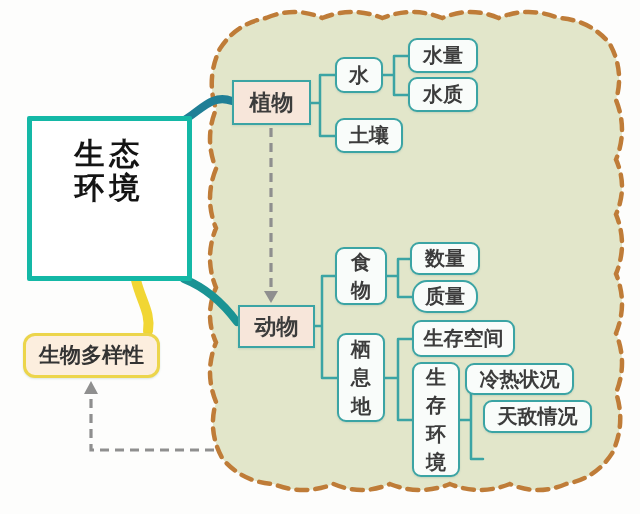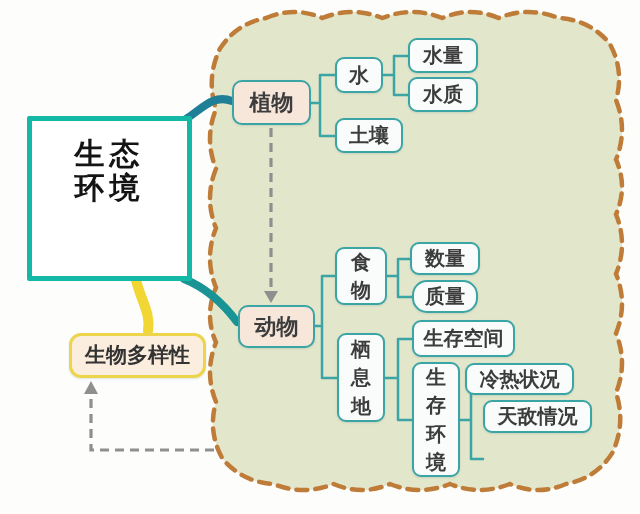--- a/index.html
+++ b/index.html
@@ -7,33 +7,33 @@
     position:relative;width:640px;height:514px;background:#fdfdfc;overflow:hidden;
     font-family:"DejaVu Sans","Liberation Sans",sans-serif;
   }
   #wires{position:absolute;left:0;top:0;width:640px;height:514px;}
   .node{
     position:absolute;box-sizing:border-box;display:flex;align-items:center;justify-content:center;
     border:2.5px solid #3ba4a4;border-radius:9px;background:#f9fcfa;color:#3c3c3c;
     font-size:20px;font-weight:600;text-align:center;line-height:1.42;
     box-shadow:0 1px 2px rgba(60,120,120,.18);
   }
-  .node.cat{background:#f7e6da;font-size:22px;font-weight:700;border-radius:10px;}
+  .node.cat{background:#f7e6da;font-size:22px;font-weight:700;border-radius:0;}
   .node.vert span{display:block;width:1.25em;word-break:break-all;}
   .node.root{
     border:5px solid #14b8a6;border-radius:2px;background:#ffffff;
     align-items:flex-start;box-shadow:none;
   }
   .node.root span{
     display:block;width:78px;margin-top:16px;word-break:break-all;
     font-size:30px;font-weight:800;letter-spacing:5px;line-height:1.12;color:#141414;
   }
   .node.bio{
     border:3.5px solid #ecd54b;border-radius:12px;background:#fceede;
-    font-size:21px;font-weight:700;color:#333;margin-left:46px;
+    font-size:21px;font-weight:700;color:#333;
   }
 </style>
 </head>
 <body>
 
 <div id="stage">
 
   <svg id="wires" viewBox="0 0 640 514">
 
     <path id="blob" fill="#e2e6ca" stroke="#bf7c38" stroke-width="4.5" stroke-dasharray="11 8" stroke-linecap="round" d="M266.0 18.0 Q294.1 6.0 322.3 18.0 Q352.3 6.0 382.3 18.0 Q412.3 6.0 442.3 18.0 Q470.4 6.0 498.5 18.0 Q528.5 6.0 558.5 18.0 Q589.2 19.7 609.3 43.0 Q624.6 70.1 616.0 100.0 Q628.0 129.8 616.0 159.5 Q628.0 186.9 616.0 214.4 Q628.0 244.1 616.0 273.9 Q628.0 303.6 616.0 333.3 Q628.0 363.1 616.0 392.8 Q626.1 423.7 612.2 453.1 Q595.8 478.5 566.0 484.0 Q537.9 496.0 509.8 484.0 Q479.8 496.0 449.8 484.0 Q419.8 496.0 389.8 484.0 Q361.6 496.0 333.5 484.0 Q303.5 496.0 273.5 484.0 Q242.8 482.3 222.7 459.0 Q207.4 431.9 216.0 402.0 Q204.0 372.2 216.0 342.5 Q204.0 315.1 216.0 287.6 Q204.0 257.9 216.0 228.1 Q204.0 198.4 216.0 168.7 Q204.0 138.9 216.0 109.2 Q205.9 78.3 219.8 48.9 Q236.2 23.5 266.0 18.0 Z"></path>

